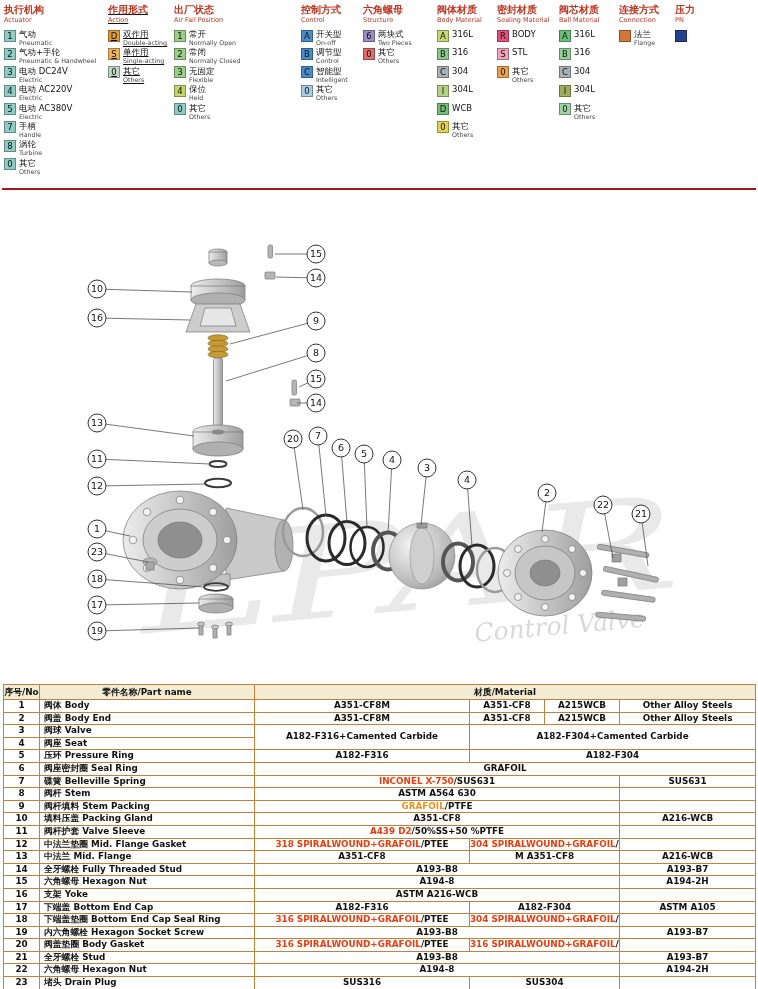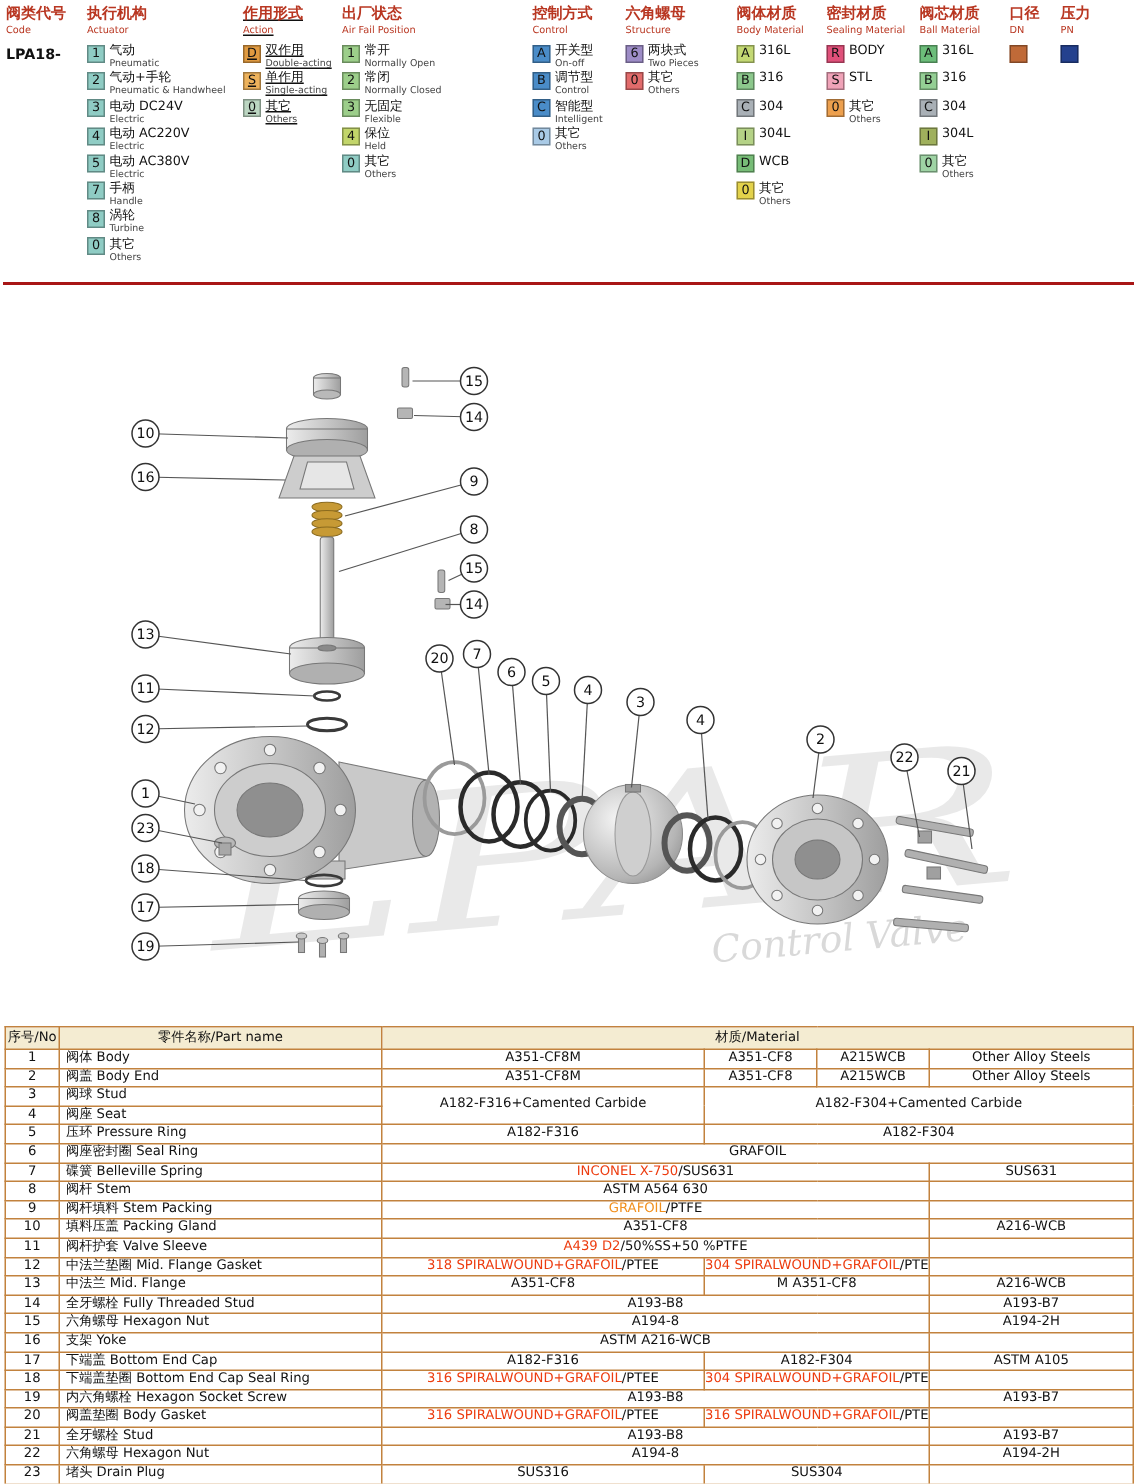--- a/index.html
+++ b/index.html
@@ -22,41 +22,34 @@
   .code-value{font-size:9.5px;font-weight:bold;margin-top:7px;}
   .divider{height:2px;background:#a81616;margin:0 2px;}
 
   
   .diagram{position:relative;width:758px;height:492px;}
   .diagram svg{position:absolute;left:0;top:0;}
   svg text{font-family:"DejaVu Sans","Liberation Sans",sans-serif;}
   .wmark{font-family:"DejaVu Serif","Liberation Serif",serif;}
 
   
-  .table-wrap{padding:2px 4px 0 3px;}
+  .table-wrap{padding:2px 4px 0 3px;font-weight:bold;}
   .ptable{border-collapse:collapse;table-layout:fixed;width:752px;border:1.5px solid #b5742f;}
   .ptable td{border:1px solid #c2823e;height:11.6px;line-height:11.6px;font-size:8.8px;
              text-align:center;padding:0;white-space:nowrap;overflow:hidden;}
   .ptable thead td{background:#f4ecd2;height:14px;line-height:14px;}
   .ptable td.td-name{text-align:left;padding-left:4px;}
   .ptable thead td.td-name{text-align:center;padding-left:0;}
 </style>
 </head>
 <body>
 
 <div class="page">
 
   <div class="top">
-    <div class="sel-col code-col">
-      <div class="sel-head">
-        <div class="cn">阀类代号</div>
-        <div class="en">Code</div>
-      </div>
-      <div class="code-value">LPA18-</div>
-    </div>
     <div class="sel-cols">
         <div class="sel-col" style="width: 104px;">
           <div class="sel-head">
             <div class="cn">执行机构</div>
             <div class="en">Actuator</div>
           </div>
           <div class="sel-item">
             <span class="box" style="background: rgb(143, 204, 196);">1</span>
             <div>
               <div class="it-cn">气动</div>
@@ -333,28 +326,31 @@
             </div>
           </div>
           <div class="sel-item">
             <span class="box" style="background: rgb(158, 211, 164);">0</span>
             <div>
               <div class="it-cn">其它</div>
               <div class="it-en">Others</div>
             </div>
           </div>
         </div>
-        <div class="sel-col" style="width: 34px;">
-          <div class="sel-head">
-            <div class="cn">口径</div>
-            <div class="en">DN</div>
-          </div>
-          <div class="sel-item">
-            <span class="box" style="background: rgb(192, 106, 56);"></span>
-            <div></div>
+        <div class="sel-col" style="width: 56px;">
+          <div class="sel-head">
+            <div class="cn">连接方式</div>
+            <div class="en">Connection</div>
+          </div>
+          <div class="sel-item">
+            <span class="box" style="background: rgb(210, 118, 58);"></span>
+            <div>
+              <div class="it-cn">法兰</div>
+              <div class="it-en">Flange</div>
+            </div>
           </div>
         </div>
         <div class="sel-col" style="width: 38px;">
           <div class="sel-head">
             <div class="cn">压力</div>
             <div class="en">PN</div>
           </div>
           <div class="sel-item">
             <span class="box" style="background: rgb(36, 65, 142);"></span>
             <div></div>
@@ -671,21 +667,21 @@
           <tr>
             <td>2</td>
             <td class="td-name">阀盖 Body End</td>
             <td><span>A351-CF8M</span></td>
             <td><span>A351-CF8</span></td>
             <td><span>A215WCB</span></td>
             <td><span>Other Alloy Steels</span></td>
           </tr>
           <tr>
             <td>3</td>
-            <td class="td-name">阀球 Stud</td>
+            <td class="td-name">阀球 Valve</td>
             <td rowspan="2"><span>A182-F316+Camented Carbide</span></td>
             <td colspan="3" rowspan="2"><span>A182-F304+Camented Carbide</span></td>
           </tr>
           <tr>
             <td>4</td>
             <td class="td-name">阀座 Seat</td>
           </tr>
           <tr>
             <td>5</td>
             <td class="td-name">压环 Pressure Ring</td>

